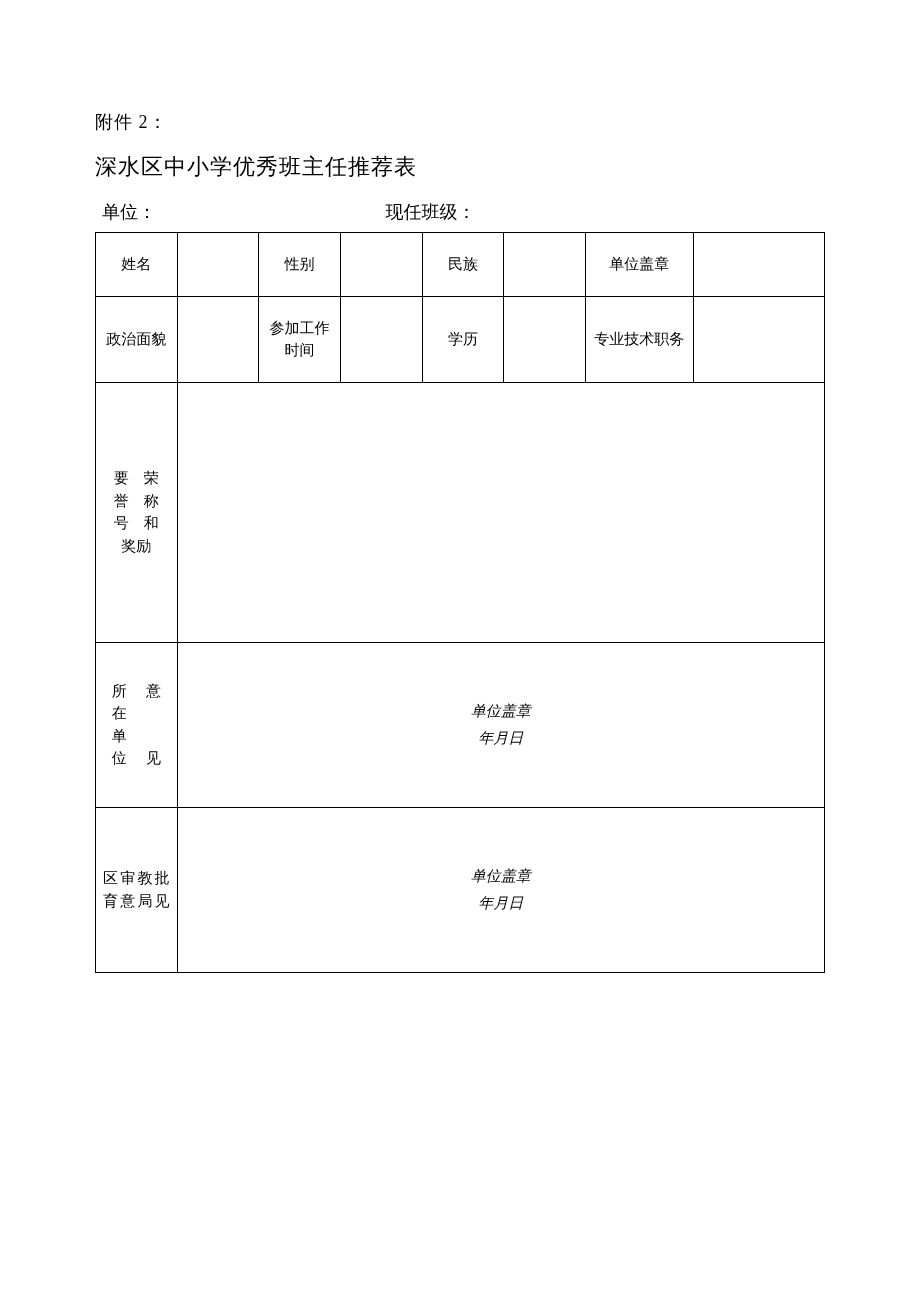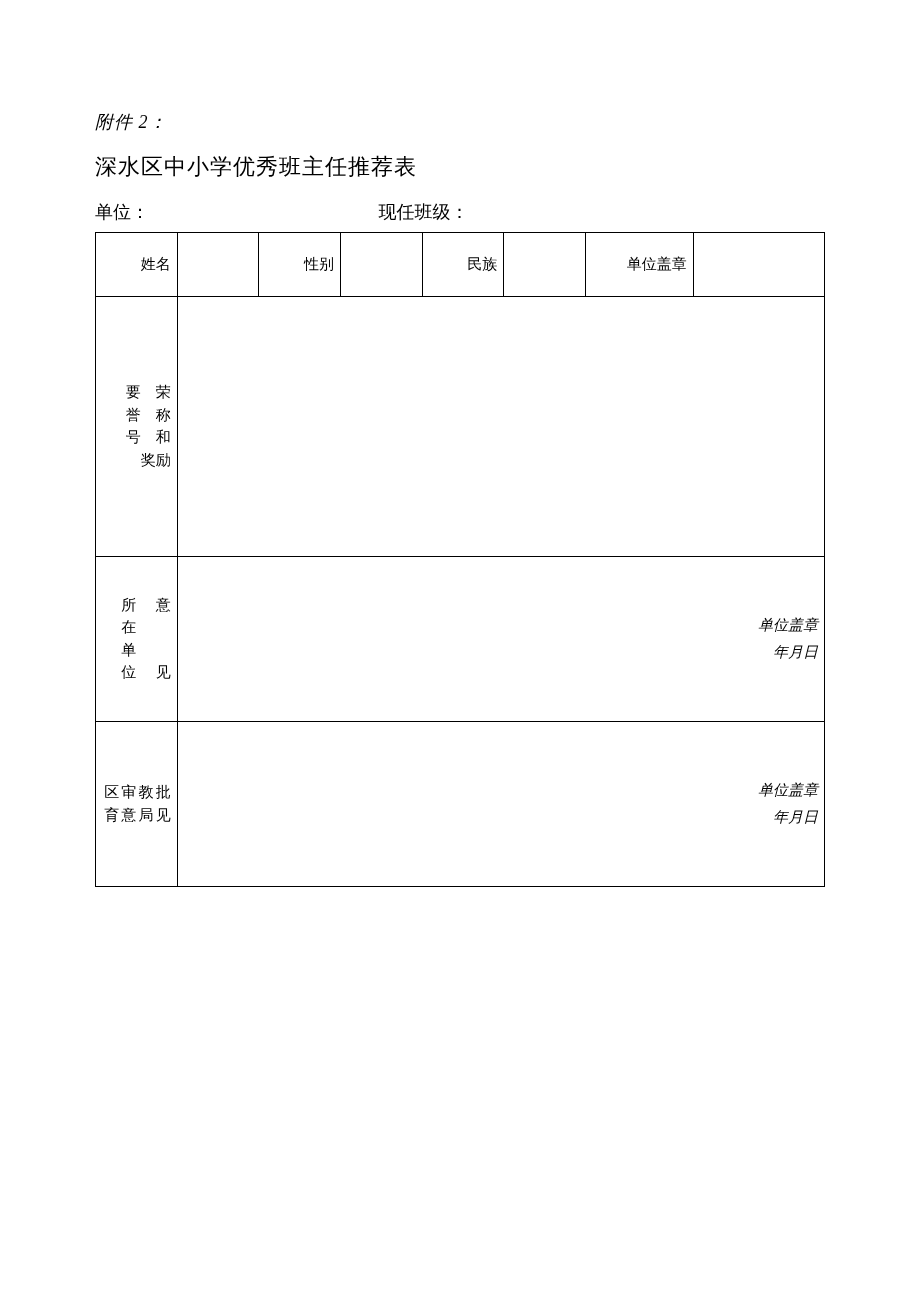--- a/index.html
+++ b/index.html
@@ -10,47 +10,47 @@
     body {
       background: #ffffff;
       font-family: "SimSun", "宋体", serif;
       padding: 110px 95px 50px 95px;
       width: 920px;
     }
     .attachment-label {
       font-size: 18px;
       margin-bottom: 18px;
       letter-spacing: 1px;
-      font-style: italic;
     }
     .doc-title {
       font-size: 22px;
       margin-bottom: 18px;
       letter-spacing: 1px;
     }
     .meta-row {
       font-size: 18px;
       margin-bottom: 8px;
+      margin-left: 7px;
     }
     .meta-unit {
       display: inline-block;
     }
     .meta-class {
       display: inline-block;
       margin-left: 225px;
     }
     table.form {
       border-collapse: collapse;
       width: 100%;
       table-layout: fixed;
     }
     table.form td {
       border: 1px solid #000;
       font-size: 15px;
-      text-align: right;
+      text-align: center;
       vertical-align: middle;
       padding: 20px 6px;
       line-height: 1.5;
     }
     .row-h1 td {
       height: 58px;
     }
     .row-h2 td {
       height: 62px;
     }
@@ -113,20 +113,30 @@
     <td>姓名</td>
     <td></td>
     <td>性别</td>
     <td></td>
     <td>民族</td>
     <td></td>
     <td>单位盖章</td>
     <td></td>
   </tr>
 
+  <tr class="row-h2">
+    <td>政治面貌</td>
+    <td></td>
+    <td class="label-multi">参加工作时间</td>
+    <td></td>
+    <td>学历</td>
+    <td></td>
+    <td class="label-multi">专业技术职务</td>
+    <td></td>
+  </tr>
 
 
   <tr class="row-honor">
     <td>
       <div>要　荣</div>
       <div>誉　称</div>
       <div>号　和</div>
       <div>奖励</div>
     </td>
     <td colspan="7"></td>

